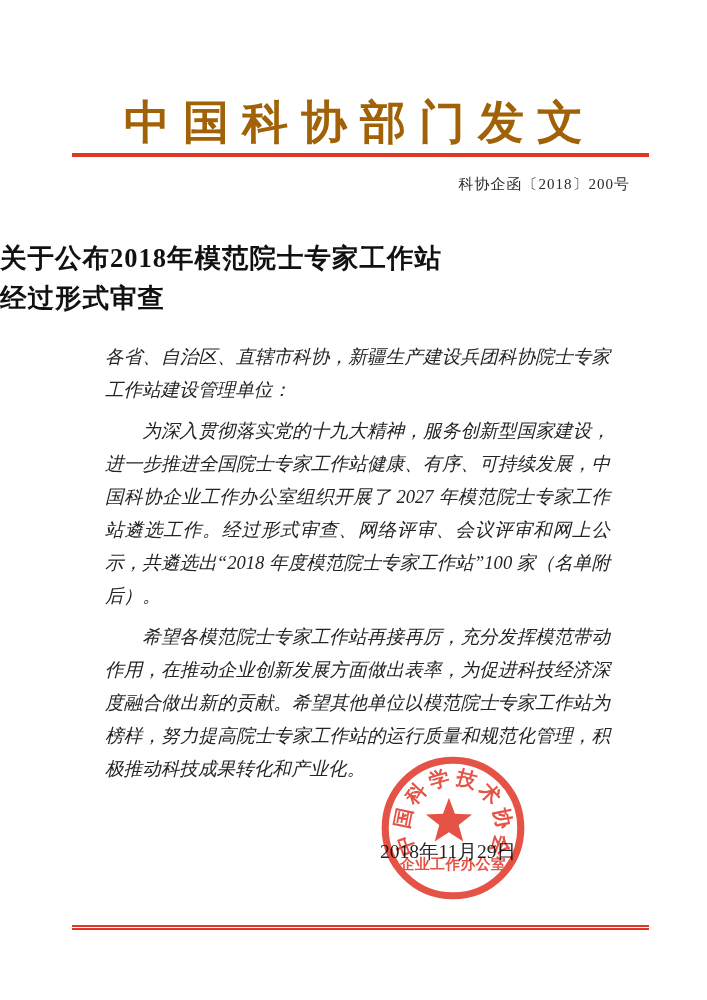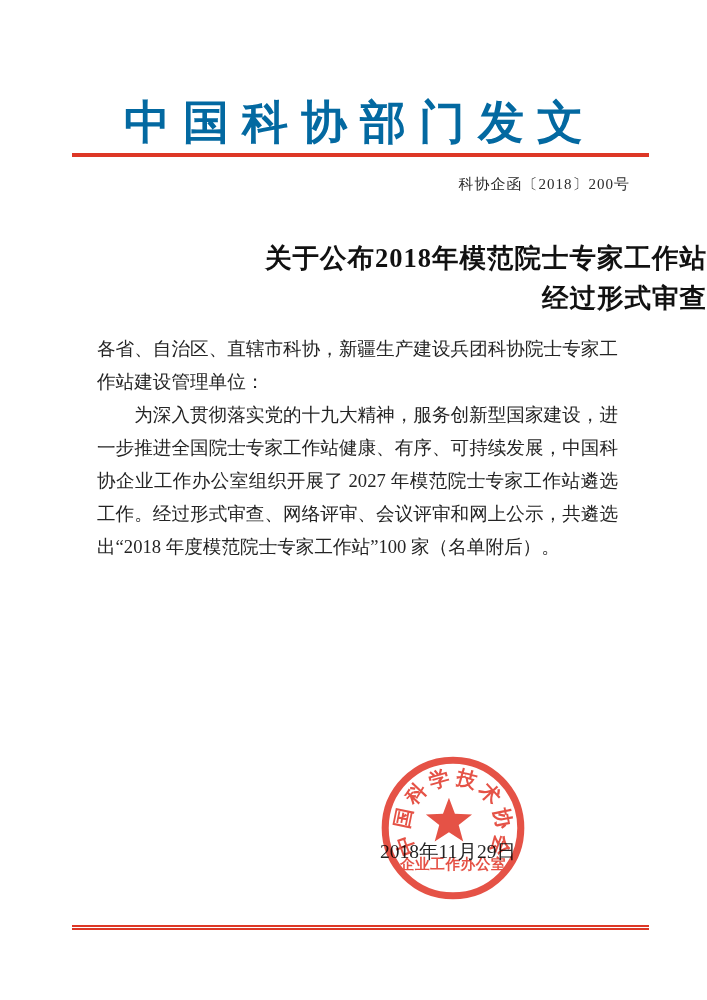--- a/index.html
+++ b/index.html
@@ -13,21 +13,21 @@
     color: #1e1e1e;
   }
   .letterhead-title {
     position: absolute;
     top: 92px;
     left: 0;
     width: 100%;
     text-align: center;
     font-size: 46px;
     font-weight: 700;
-    color: #0369a1;
+    color: #a16207;
     letter-spacing: 13px;
     padding-left: 13px;
     box-sizing: border-box;
     white-space: nowrap;
   }
   .letterhead-rule {
     position: absolute;
     top: 153px;
     left: 72px;
     width: 577px;
@@ -40,39 +40,39 @@
     right: 77px;
     font-size: 15px;
     color: #2a2a2a;
     letter-spacing: 1px;
   }
   .doc-title {
     position: absolute;
     top: 238px;
     left: 0;
     width: 100%;
-    text-align: right;
+    text-align: left;
     font-size: 26.5px;
     font-weight: 700;
     color: #111111;
     line-height: 40px;
     letter-spacing: 1px;
   }
   .doc-body {
     position: absolute;
     top: 332px;
     left: 97px;
     width: 521px;
     font-size: 18.6px;
     line-height: 33px;
     text-align: justify;
     text-justify: inter-character;
     color: #242424;
   }
-  .doc-body p { margin: 0; }
+  .doc-body p { margin: 8px; font-style: italic; }
   .doc-body .para { text-indent: 2em; }
   .doc-body .attachment { text-indent: 1.5em; margin-top: 28px; }
   .sign-block {
     position: absolute;
     top: 836px;
     left: 238px;
     width: 420px;
     text-align: center;
     font-size: 19.5px;
     line-height: 31px;
@@ -126,20 +126,21 @@
   <div class="doc-number">科协企函〔2018〕200号</div>
 
   <div class="doc-title">
     <div>关于公布2018年模范院士专家工作站</div>
     <div>经过形式审查</div>
   </div>
 
   <div class="doc-body">
     <p class="salutation">各省、自治区、直辖市科协，新疆生产建设兵团科协院士专家工作站建设管理单位：</p>
     <p class="para">为深入贯彻落实党的十九大精神，服务创新型国家建设，进一步推进全国院士专家工作站健康、有序、可持续发展，中国科协企业工作办公室组织开展了 2027 年模范院士专家工作站遴选工作。经过形式审查、网络评审、会议评审和网上公示，共遴选出“2018 年度模范院士专家工作站”100 家（名单附后）。</p>
+    <p class="para">希望各模范院士专家工作站再接再厉，充分发挥模范带动作用，在推动企业创新发展方面做出表率，为促进科技经济深度融合做出新的贡献。希望其他单位以模范院士专家工作站为榜样，努力提高院士专家工作站的运行质量和规范化管理，积极推动科技成果转化和产业化。</p>
   </div>
 
   <div class="sign-block">
     <div>2018年11月29日</div>
   </div>
 
   <svg class="seal" viewBox="0 0 170 170" xmlns="http://www.w3.org/2000/svg">
     <circle cx="85" cy="85" r="67" fill="none" stroke="#e1382a" stroke-width="7"></circle>
     <polygon fill="#e1382a" transform="translate(81,79)" points="0,-24 -5.9,-8.1 -22.8,-7.4 -9.6,3.1 -14.1,19.4 0,10.1 14.1,19.4 9.6,3.1 22.8,-7.4 5.9,-8.1"></polygon>
     <g id="seal-ring-text">

